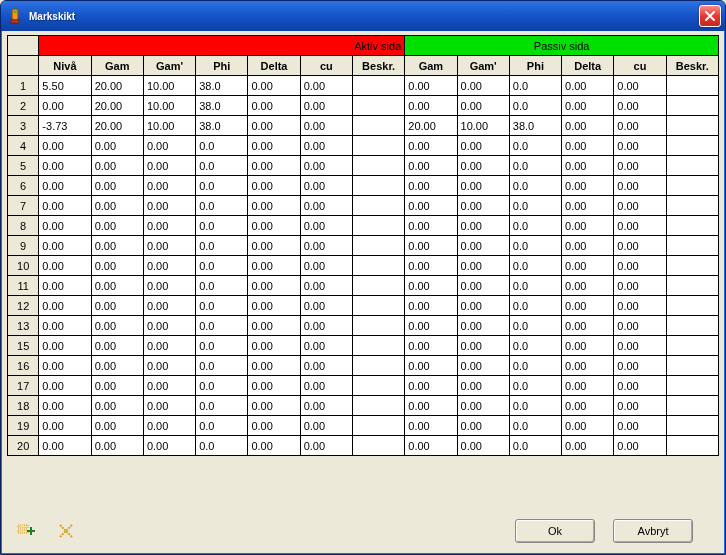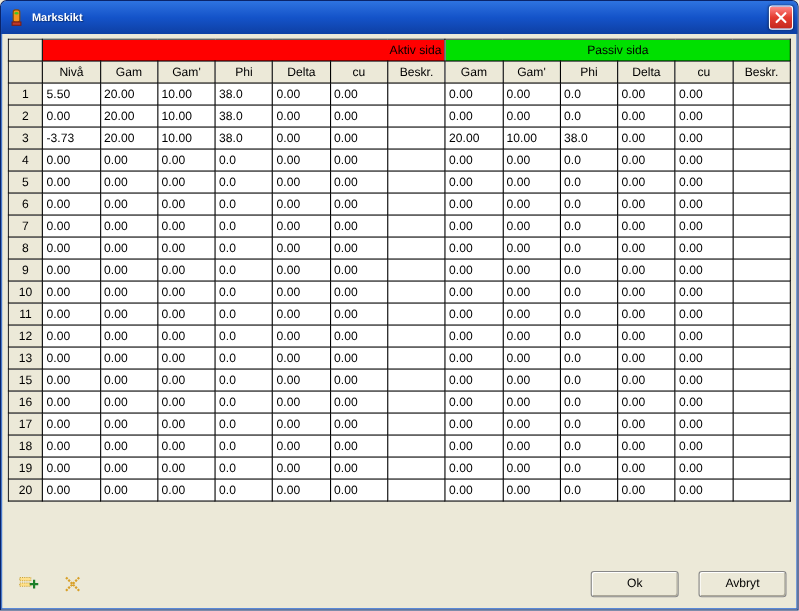--- a/index.html
+++ b/index.html
@@ -68,39 +68,39 @@
     padding: 2px 3px;
     height: 20px;
     overflow: hidden;
     white-space: nowrap;
     font-size: 11px;
   }
   .group-active { background: #FF0000; color:#000; text-align:right; font-weight:normal; }
   .group-passive { background: #00E000; color:#000; text-align:center; font-weight:normal; }
   .colhead {
     background: #ECE9D8;
-    font-weight: normal;
+    font-weight: bold;
   }
   .rowhead {
     background: #ECE9D8;
     text-align: center;
   }
   .corner {
     background: #ECE9D8;
   }
   td.cell {
     background: #fff;
     text-align: left;
   }
   col.rownum { width: 30px; }
   col.dcol   { width: 50px; }
 
   .bottombar {
     position: absolute;
-    left: 6px; right: 2px; bottom: 6px;
+    left: 6px; right: 24px; bottom: 6px;
     height: 34px;
     display:flex;
     align-items:center;
     gap: 18px;
     padding: 4px 8px;
   }
   .icon-btn {
     width: 22px; height: 22px;
     display:flex; align-items:center; justify-content:center;
     cursor: pointer;

